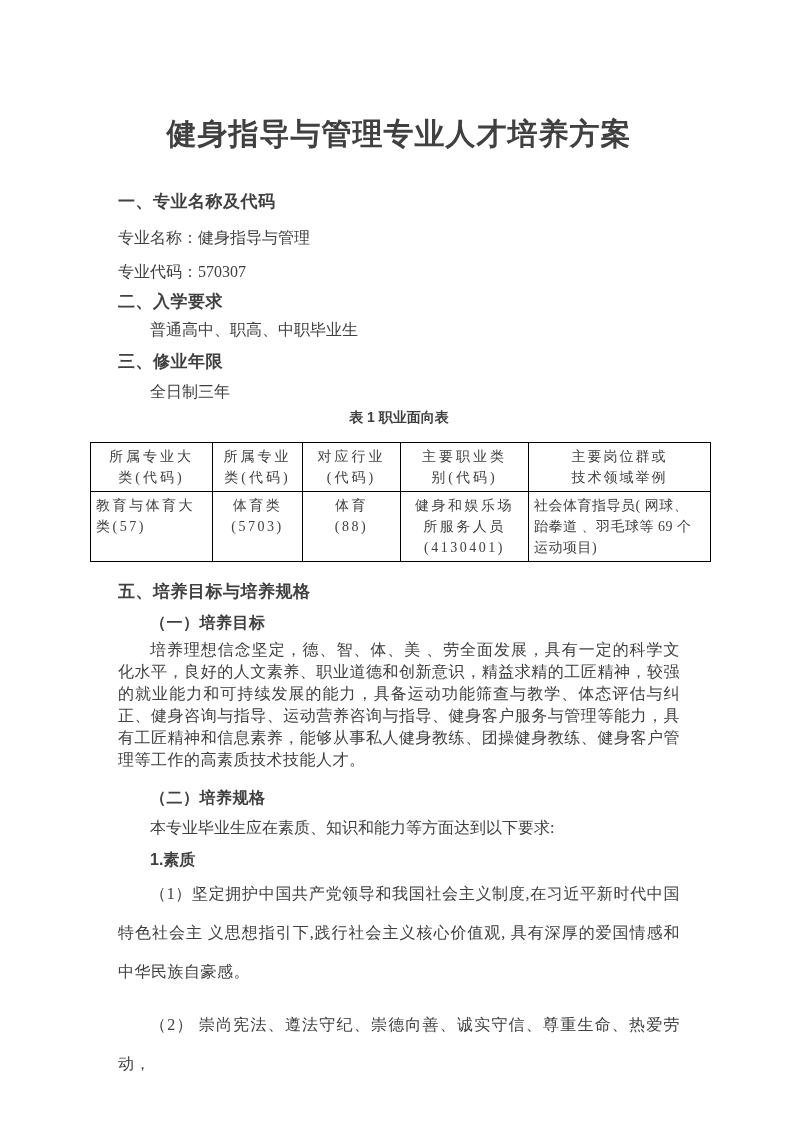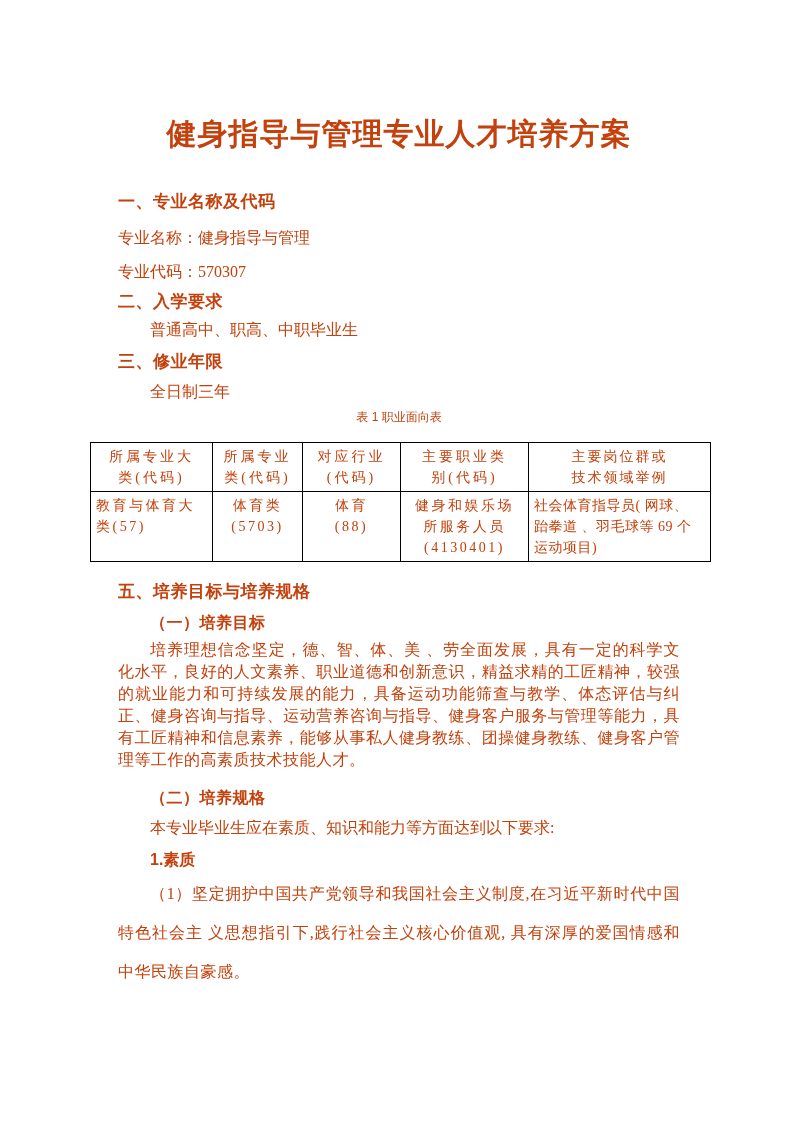--- a/index.html
+++ b/index.html
@@ -1,18 +1,18 @@
 <!DOCTYPE html>
 <html><head>
 <meta charset="utf-8">
 <style>
   html, body { margin:0; padding:0; background:#e8e8e8; }
   .page {
     width:793px; height:1122px; margin:0 auto; background:#ffffff;
-    position:relative; overflow:hidden; color:#c2410c;
+    position:relative; overflow:hidden; color:#404040;
     font-family:"Liberation Serif", serif;
   }
   .content { position:absolute; left:118px; top:0; width:562px; }
 
   .doc-title {
     margin:112px 0 0 0;
     font-family:"Liberation Sans", sans-serif;
     font-weight:bold; font-size:30px; line-height:44px;
     text-align:center; letter-spacing:1px;
   }
@@ -48,21 +48,21 @@
   .mt-title-gap { margin-top:34px; }
   .mt12 { margin-top:12px; } .mt10 { margin-top:10px; }
   .mt8  { margin-top:8px; }  .mt6  { margin-top:6px; }
   .mt5  { margin-top:5px; }  .mt4  { margin-top:4px; }
   .mt3  { margin-top:3px; }  .mt2  { margin-top:2px; }
   .mt18 { margin-top:18px; }
   .mt0  { margin-top:14px; }
 
   .table-caption {
     font-family:"Liberation Sans", sans-serif;
-    font-weight:normal; font-size:12px; line-height:22px;
+    font-weight:bold; font-size:14px; line-height:22px;
     text-align:center; margin:2px 0 0 0;
   }
 
   table.jobs-table {
     border-collapse:collapse; table-layout:fixed;
     width:620px; margin:14px 0 0 -28px;
   }
   .jobs-table td, .jobs-table th {
     border:1.5px solid #000; font-weight:normal;
     font-size:14px; white-space:pre-line; overflow:hidden;
@@ -145,15 +145,16 @@
 
     <h3 class="h-sub mt6">（一）培养目标</h3>
     <p class="para mt3">培养理想信念坚定，德、智、体、美 、劳全面发展，具有一定的科学文化水平，良好的人文素养、职业道德和创新意识，精益求精的工匠精神，较强的就业能力和可持续发展的能力，具备运动功能筛查与教学、体态评估与纠正、健身咨询与指导、运动营养咨询与指导、健身客户服务与管理等能力，具有工匠精神和信息素养，能够从事私人健身教练、团操健身教练、健身客户管理等工作的高素质技术技能人才。</p>
 
     <h3 class="h-sub mt0">（二）培养规格</h3>
     <p class="line indent mt5">本专业毕业生应在素质、知识和能力等方面达到以下要求:</p>
 
     <h4 class="h-num mt8">1.素质</h4>
 
     <p class="item mt2">（1）坚定拥护中国共产党领导和我国社会主义制度,在习近平新时代中国特色社会主 义思想指引下,践行社会主义核心价值观, 具有深厚的爱国情感和中华民族自豪感。</p>
+    <p class="item mt0">（2） 崇尚宪法、遵法守纪、崇德向善、诚实守信、尊重生命、热爱劳动，</p>
 
   </div>
 </div>
 
 </body></html>

